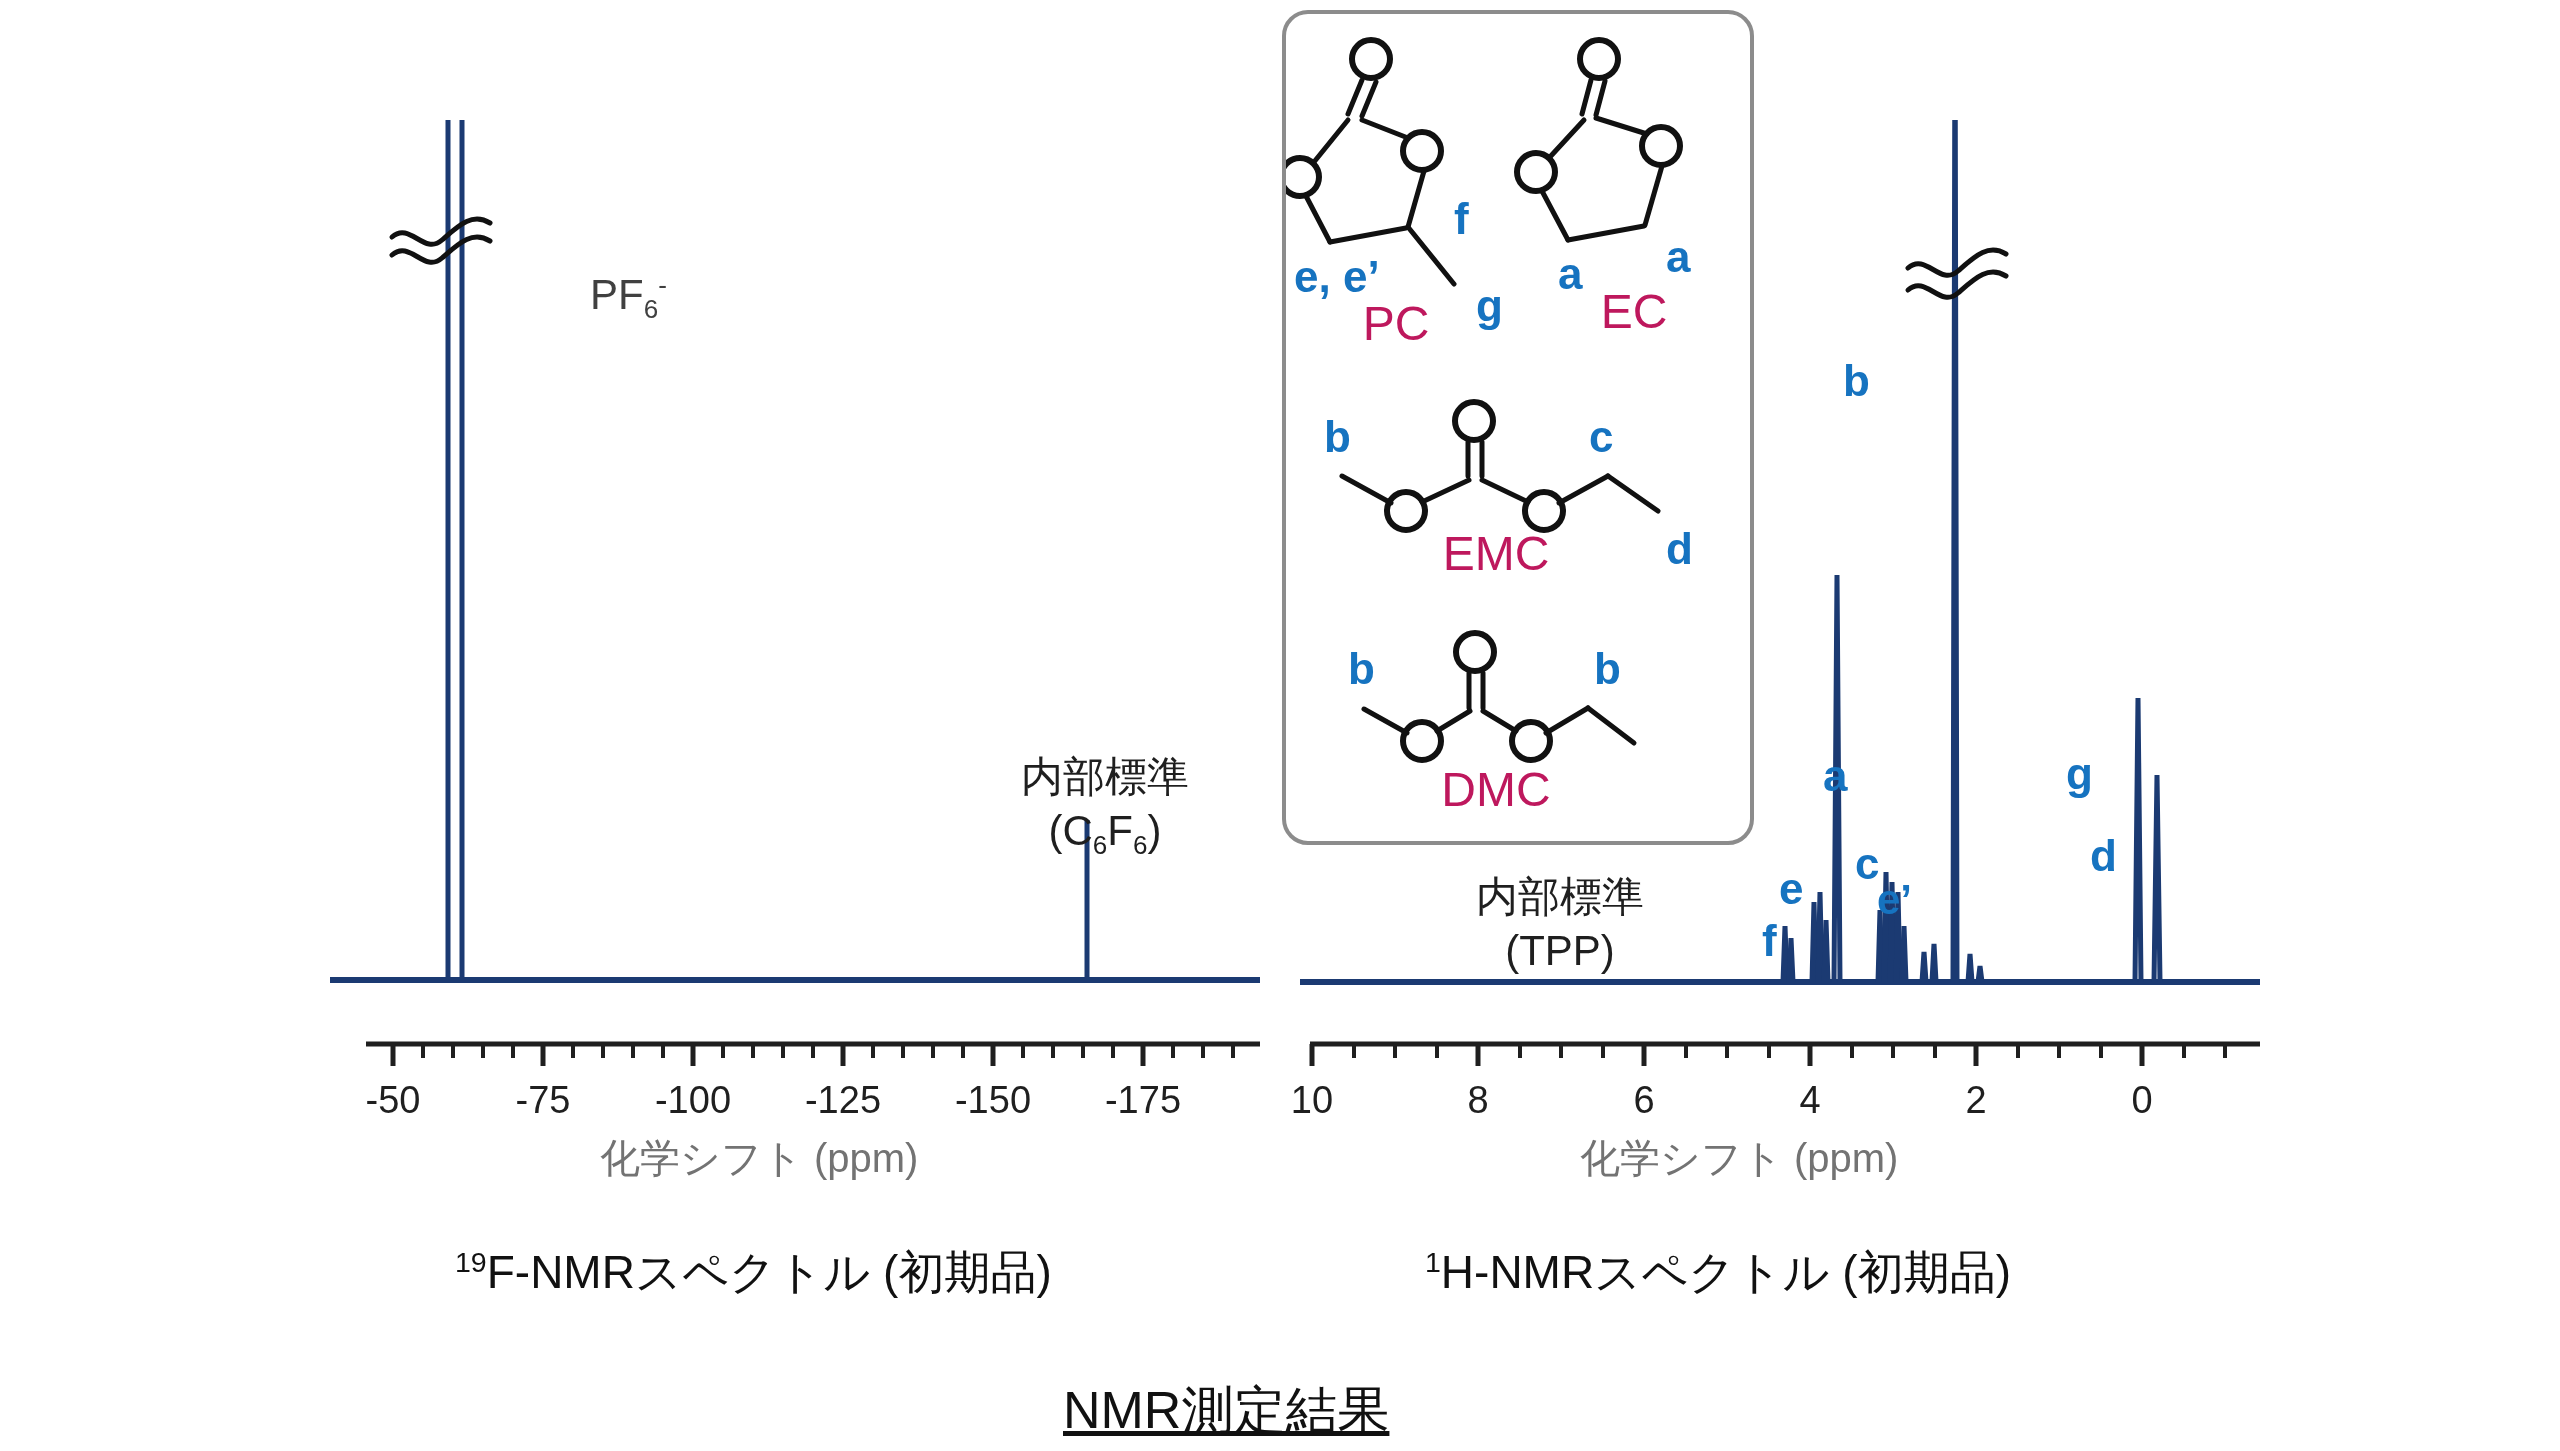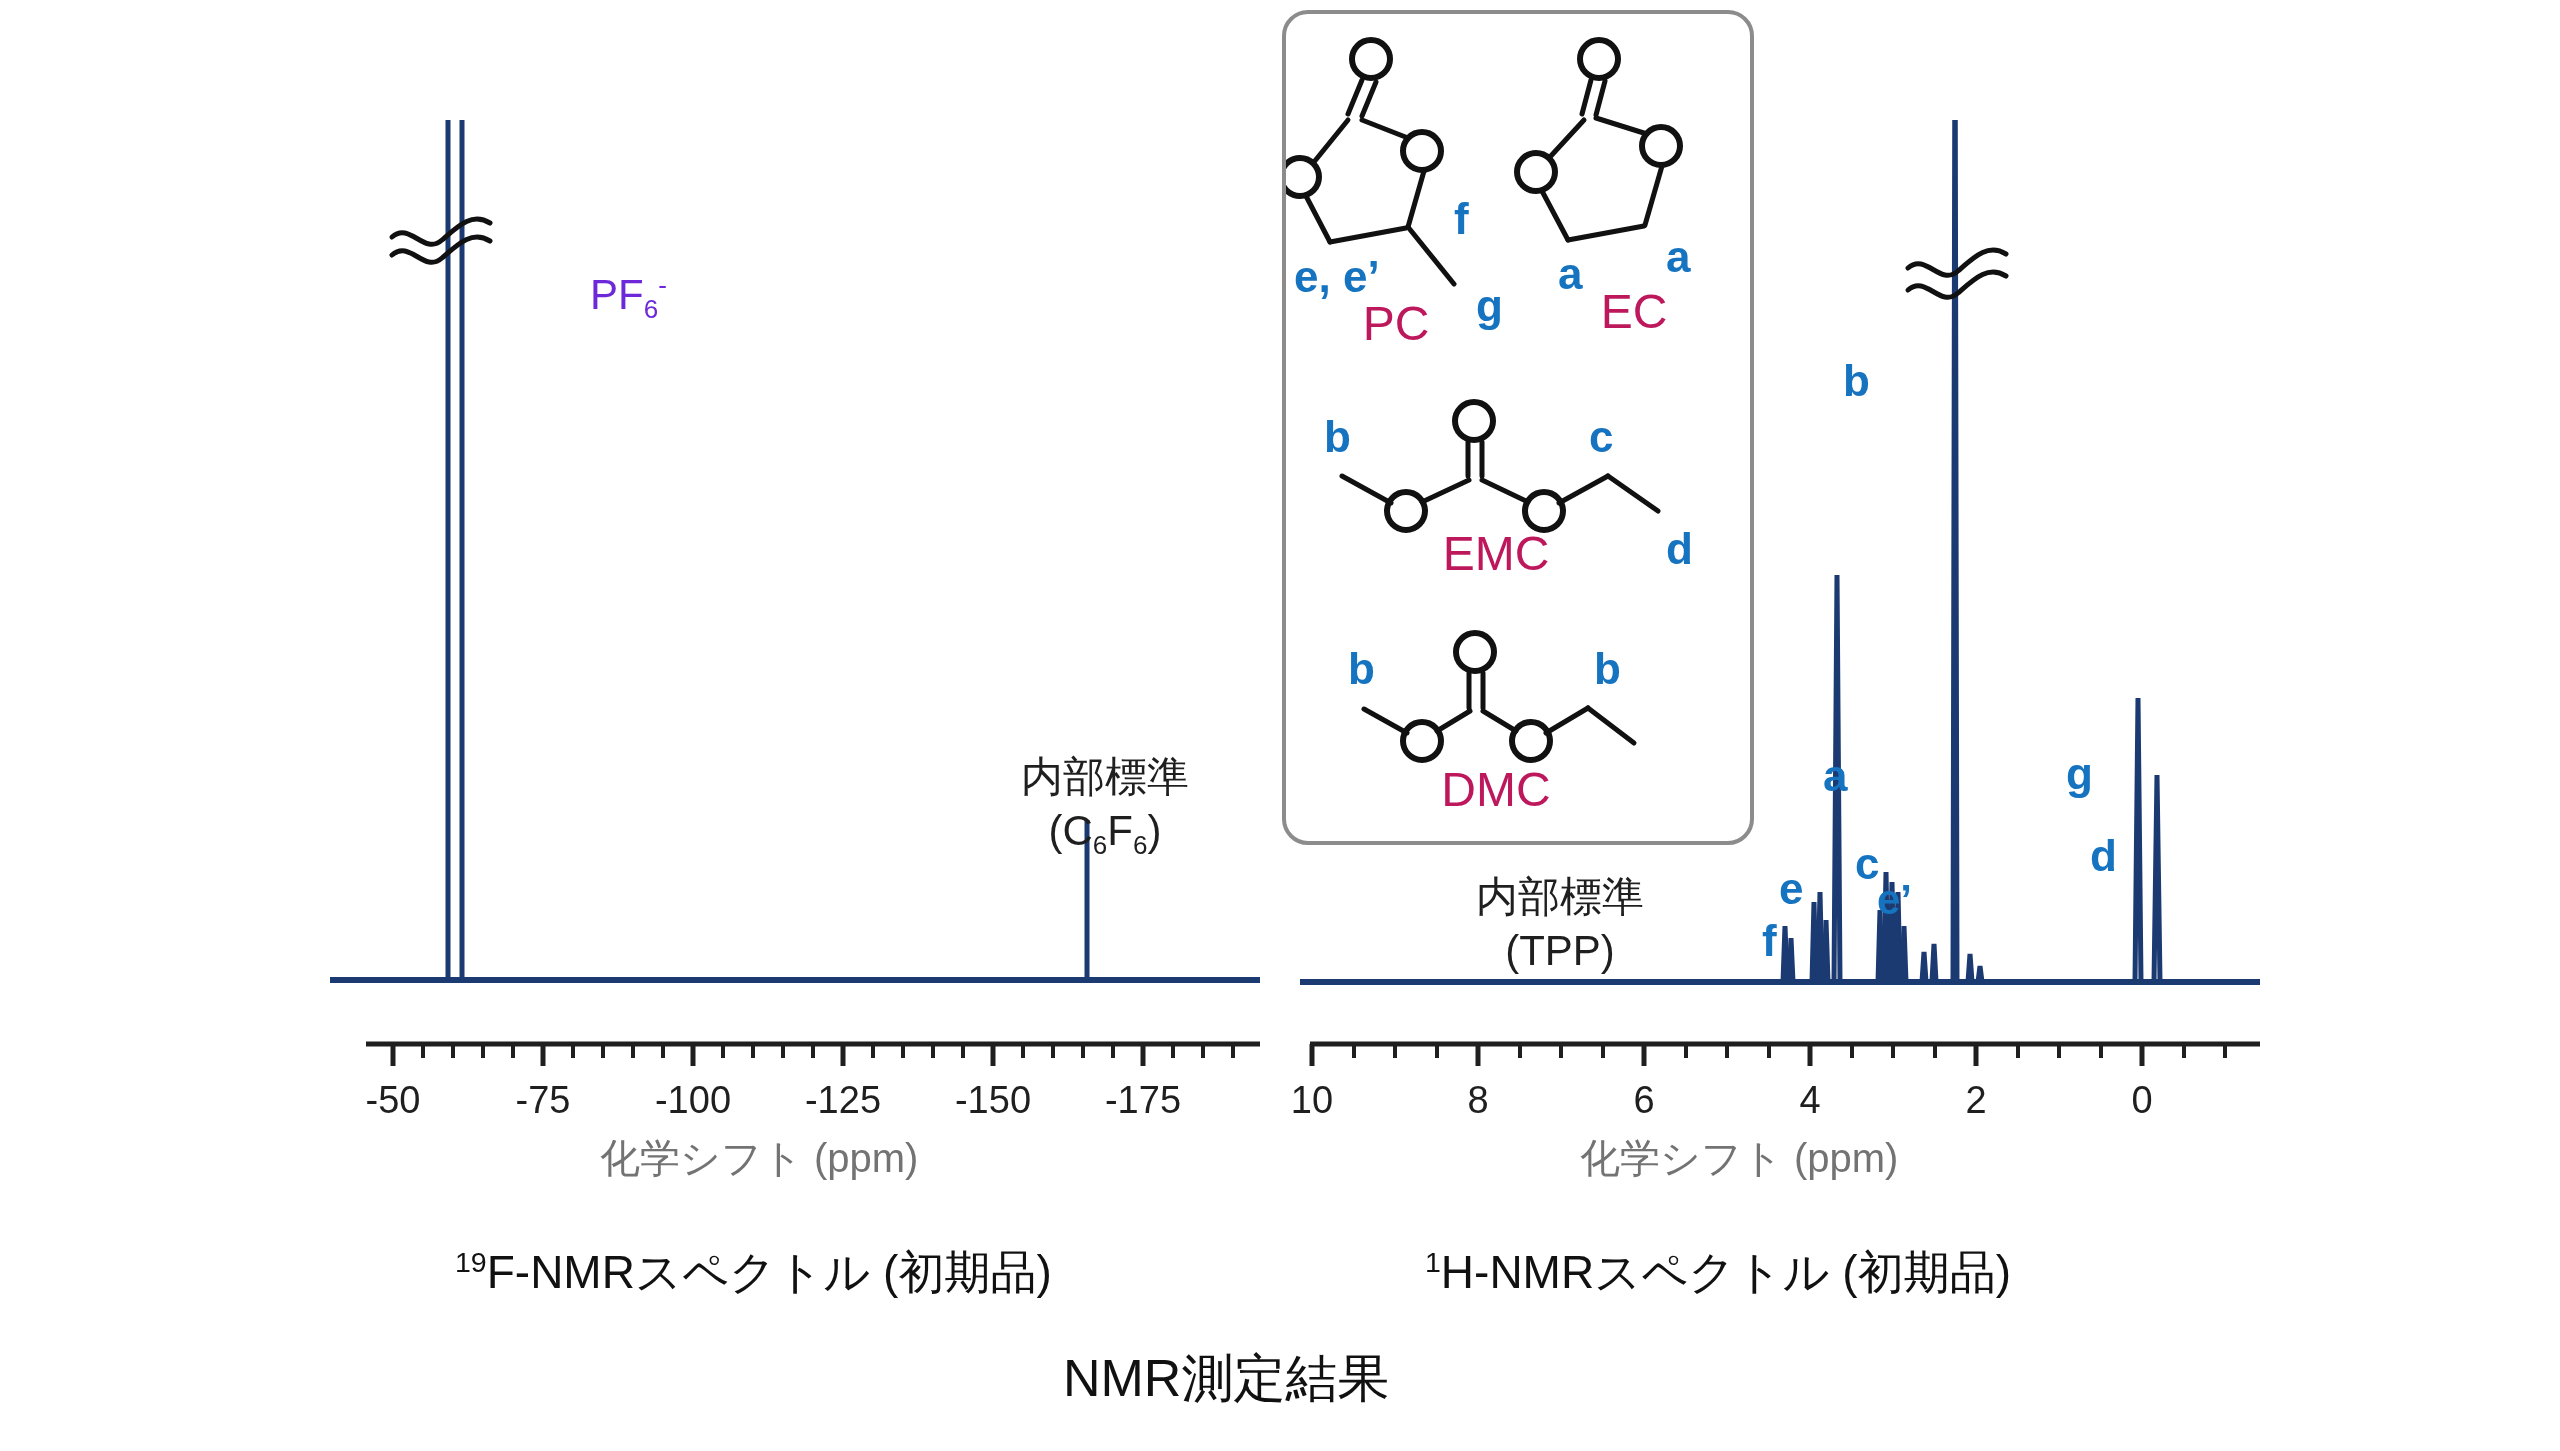--- a/index.html
+++ b/index.html
@@ -11,21 +11,21 @@
   .stage{position:absolute;inset:0;}
 
   
   .spectrum{position:absolute;}
   .spectrum svg{display:block;}
 
   
   .txt{position:absolute;white-space:nowrap;line-height:1.18;}
   .axis-title{font-size:40px;color:#737373;}
   .tick-label{font-size:38px;color:#1f1f1f;}
-  .annot{font-size:42px;color:#6d28d9;text-align:center;}
+  .annot{font-size:42px;color:#404040;text-align:center;}
   .annot-2l{font-size:42px;color:#1f1f1f;text-align:center;line-height:1.28;}
   .peak-letter{font-size:44px;font-weight:bold;color:#1673c0;}
   .peak-letter.small{font-size:42px;}
   .caption{font-size:46px;color:#111;}
   .maintitle{font-size:52px;color:#111;}
   .sup{font-size:0.62em;vertical-align:super;}
   .sub{font-size:0.62em;vertical-align:sub;}
 
   
   .inset{
@@ -320,15 +320,15 @@
   </div>
 
   <div class="txt caption" style="left:455px;top:1245px;">
     <span class="sup">19</span><span>F-NMRスペクトル (初期品)</span>
   </div>
 
   <div class="txt caption" style="left:1425px;top:1245px;">
     <span class="sup">1</span><span>H-NMRスペクトル (初期品)</span>
   </div>
 
-  <div class="txt maintitle" style="left:1063px;top:1348px;">NMR測定結果</div>
+  <div class="txt maintitle" style="left:1063px;top:1380px;text-decoration:underline;">NMR測定結果</div>
 
 </div>
 
 </body></html>

